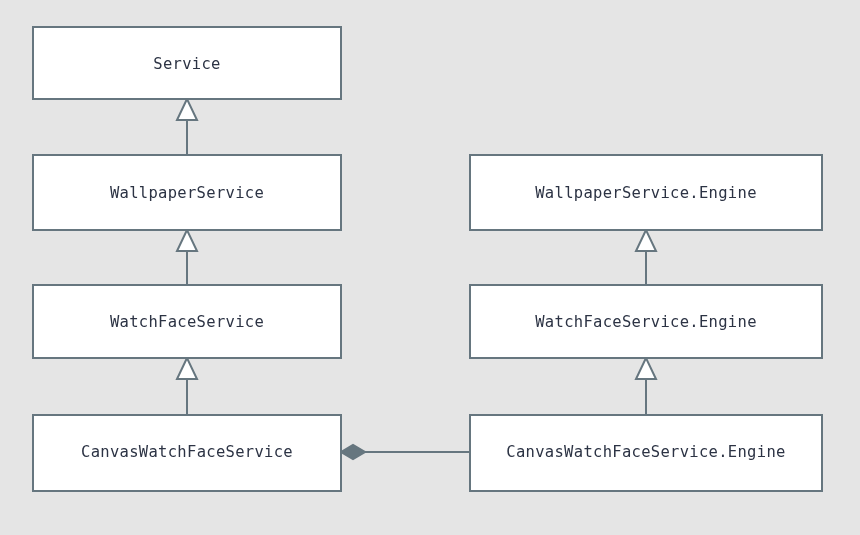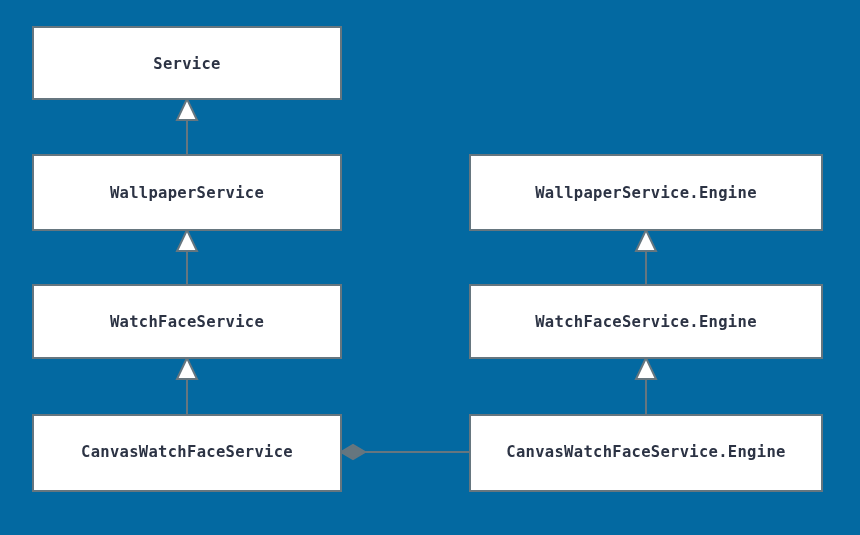--- a/index.html
+++ b/index.html
@@ -7,23 +7,22 @@
     padding: 0;
     background: #ffffff;
   }
   body {
     font-family: "DejaVu Sans Mono", "Liberation Mono", monospace;
   }
   #diagram-root {
     position: relative;
     width: 860px;
     height: 535px;
-    background: #0369a1;
+    background: #e5e5e5;
     overflow: hidden;
-    font-weight: bold;
   }
   #uml-svg {
     position: absolute;
     top: 0;
     left: 0;
     width: 860px;
     height: 535px;
   }
   .uml-box-rect {
     fill: #ffffff;

